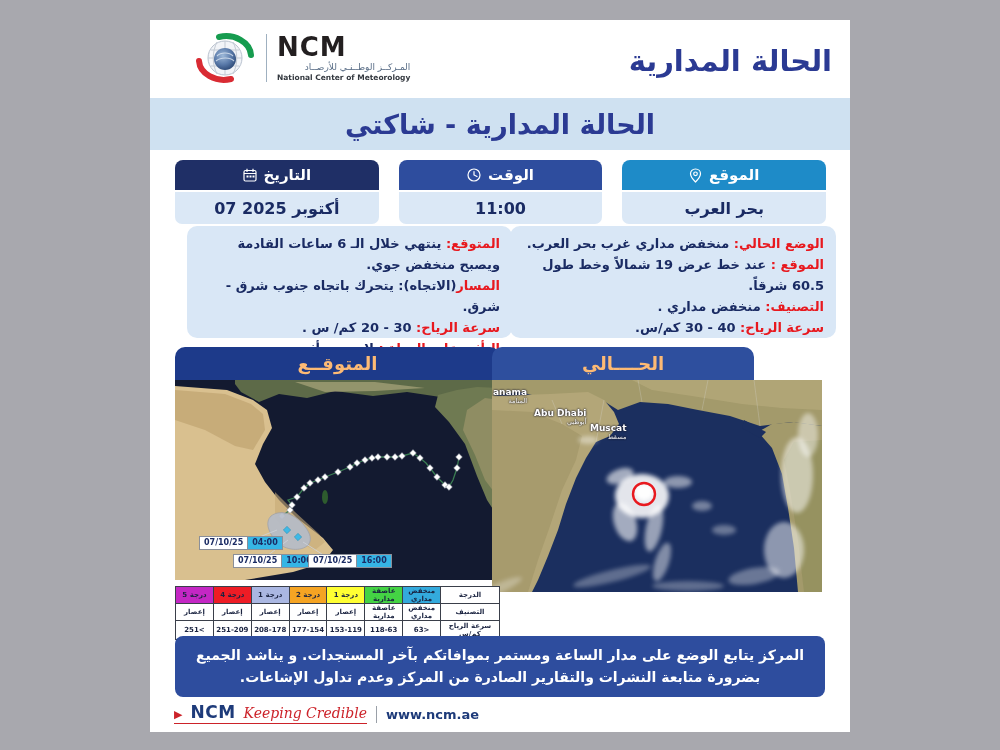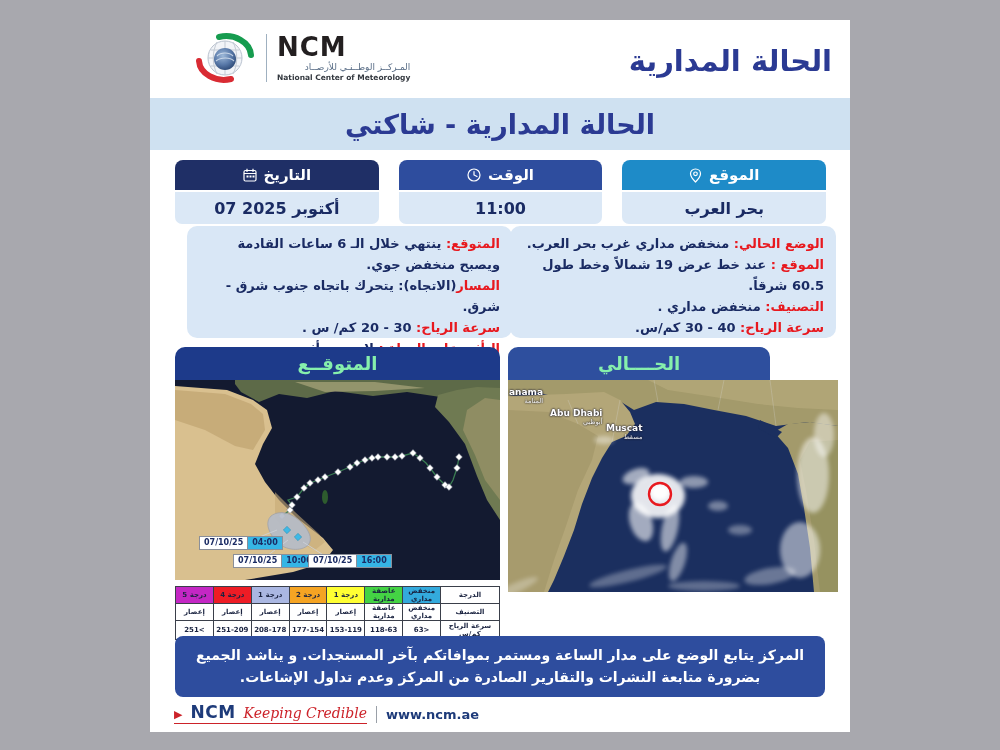--- a/index.html
+++ b/index.html
@@ -37,23 +37,23 @@
   .tpanel{position:absolute;top:206px;height:112px;background:#d9e7f6;border-radius:10px;
           padding:7px 12px;box-sizing:border-box;direction:rtl;text-align:right;
           font-size:13px;font-weight:bold;color:#1a2b63;line-height:1.62;}
   .tpanel.left{left:25px;width:325px;margin-left:12px;}
   .tpanel.right{left:360px;width:326px;}
   .rlab{color:#e8191f;}
 
   
   .mpanel{position:absolute;top:327px;}
   .mpanel.fc{left:25px;width:325px;}
-  .mpanel.cur{left:358px;width:262px;}
+  .mpanel.cur{left:342px;width:262px;}
   .mhdr{height:33px;border-radius:10px 10px 0 0;display:flex;align-items:center;justify-content:center;
-        color:#86efac;font-size:18px;font-weight:bold;direction:rtl;}
+        color:#fdba74;font-size:18px;font-weight:bold;direction:rtl;}
   .mhdr.fc{background:#1d3a8a;}
   .mhdr.cur{background:#2e4f9e;}
   .mapbox{position:relative;overflow:hidden;}
   .mapbox.fc{width:325px;height:200px;background:#131a30;}
   .mapbox.cur{width:330px;height:212px;background:#1b2f5f;}
   .mapbox svg{position:absolute;left:0;top:0;}
 
   .tlabel{position:absolute;display:flex;font-size:8px;font-weight:bold;color:#1a2b63;direction:ltr;line-height:1;}
   .tlabel span{padding:2px 4px;border:1px solid #8a8f99;}
   .tlabel .d{background:#ffffff;border-right:none;}

